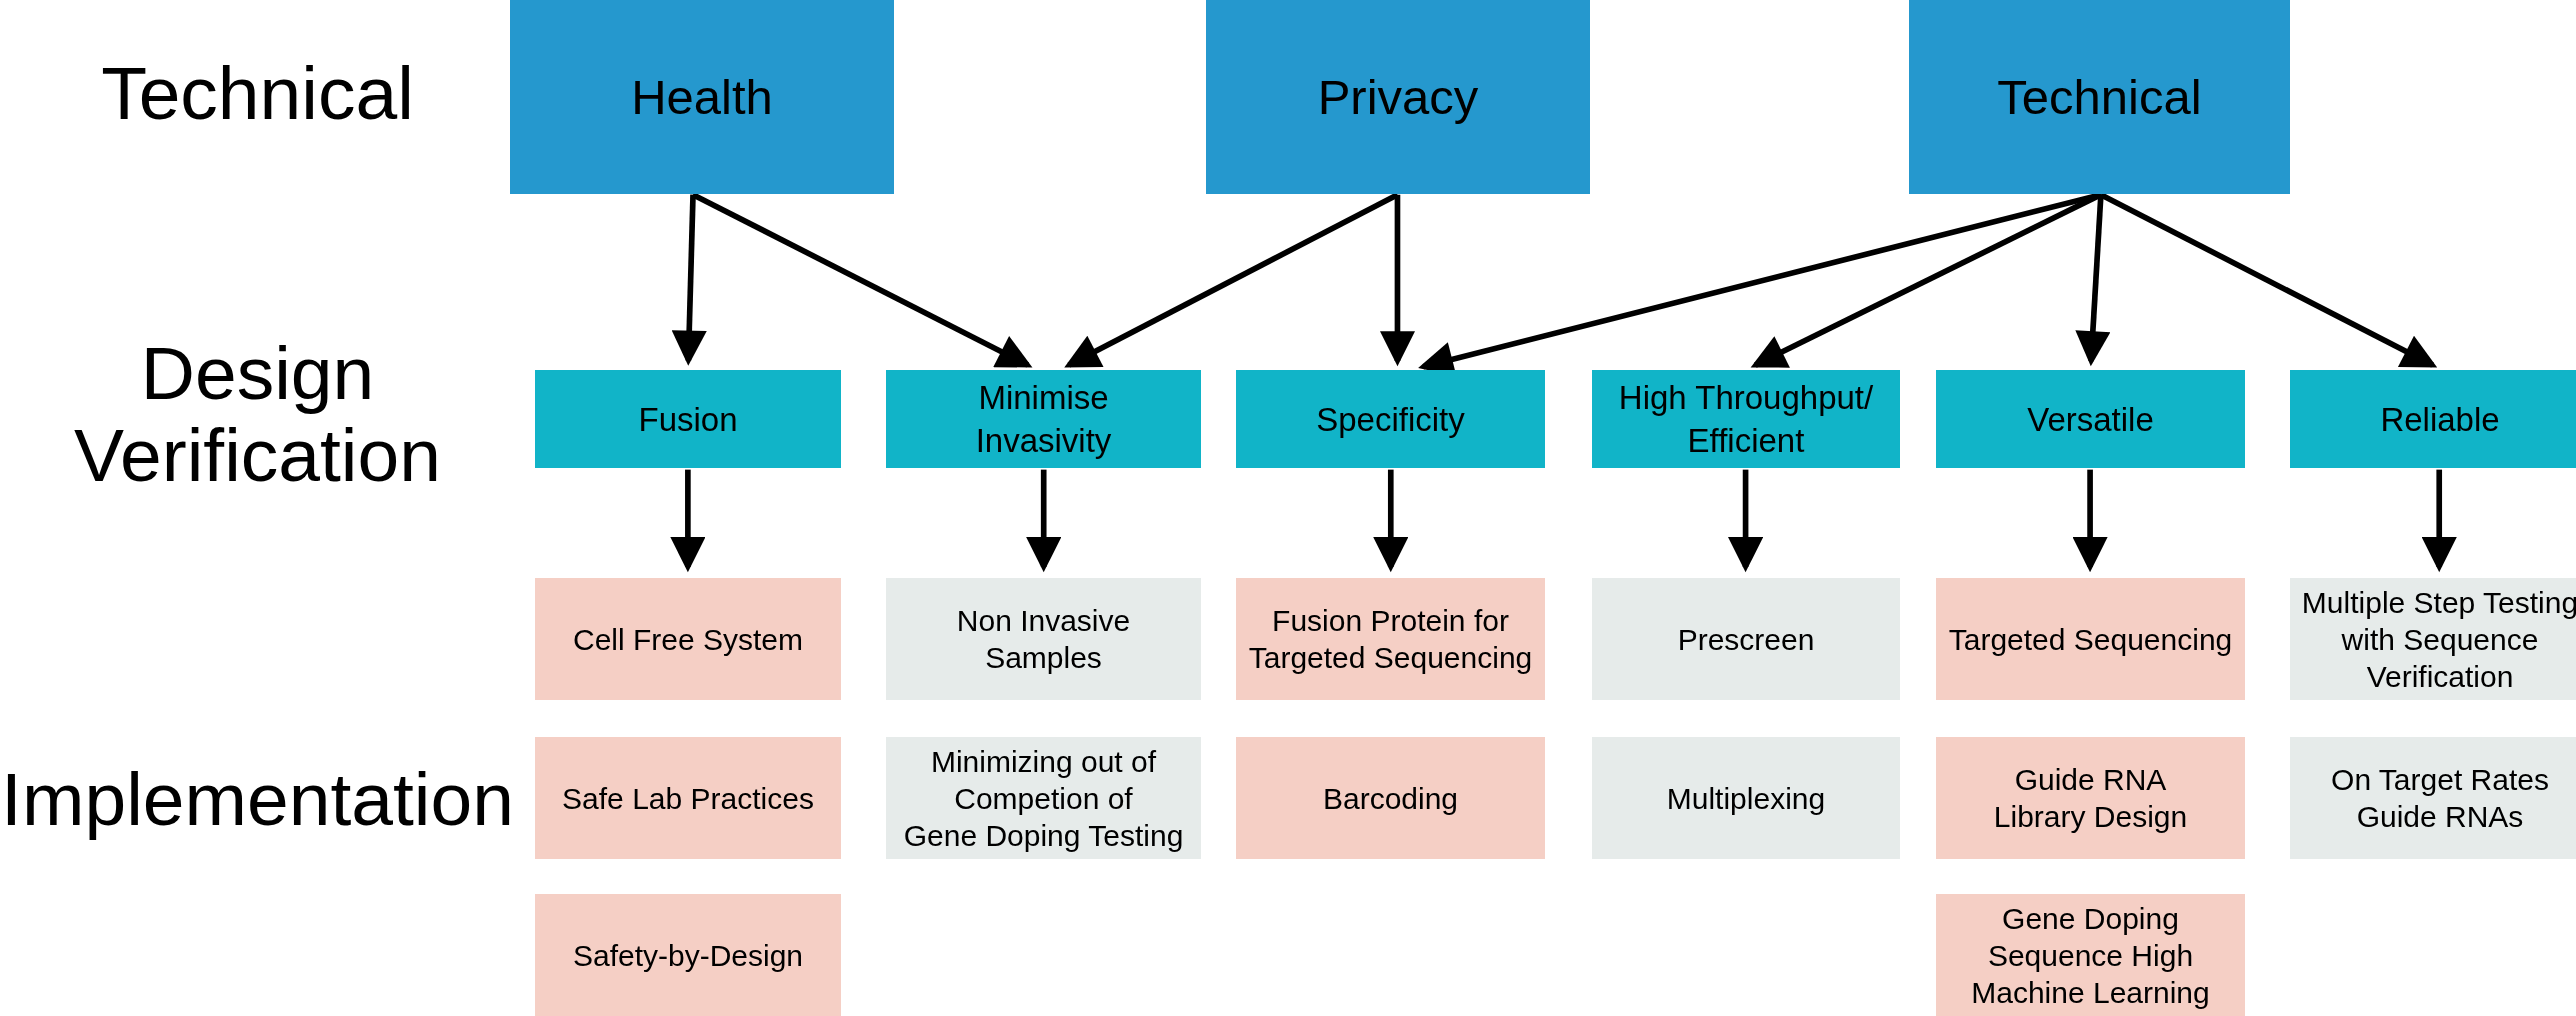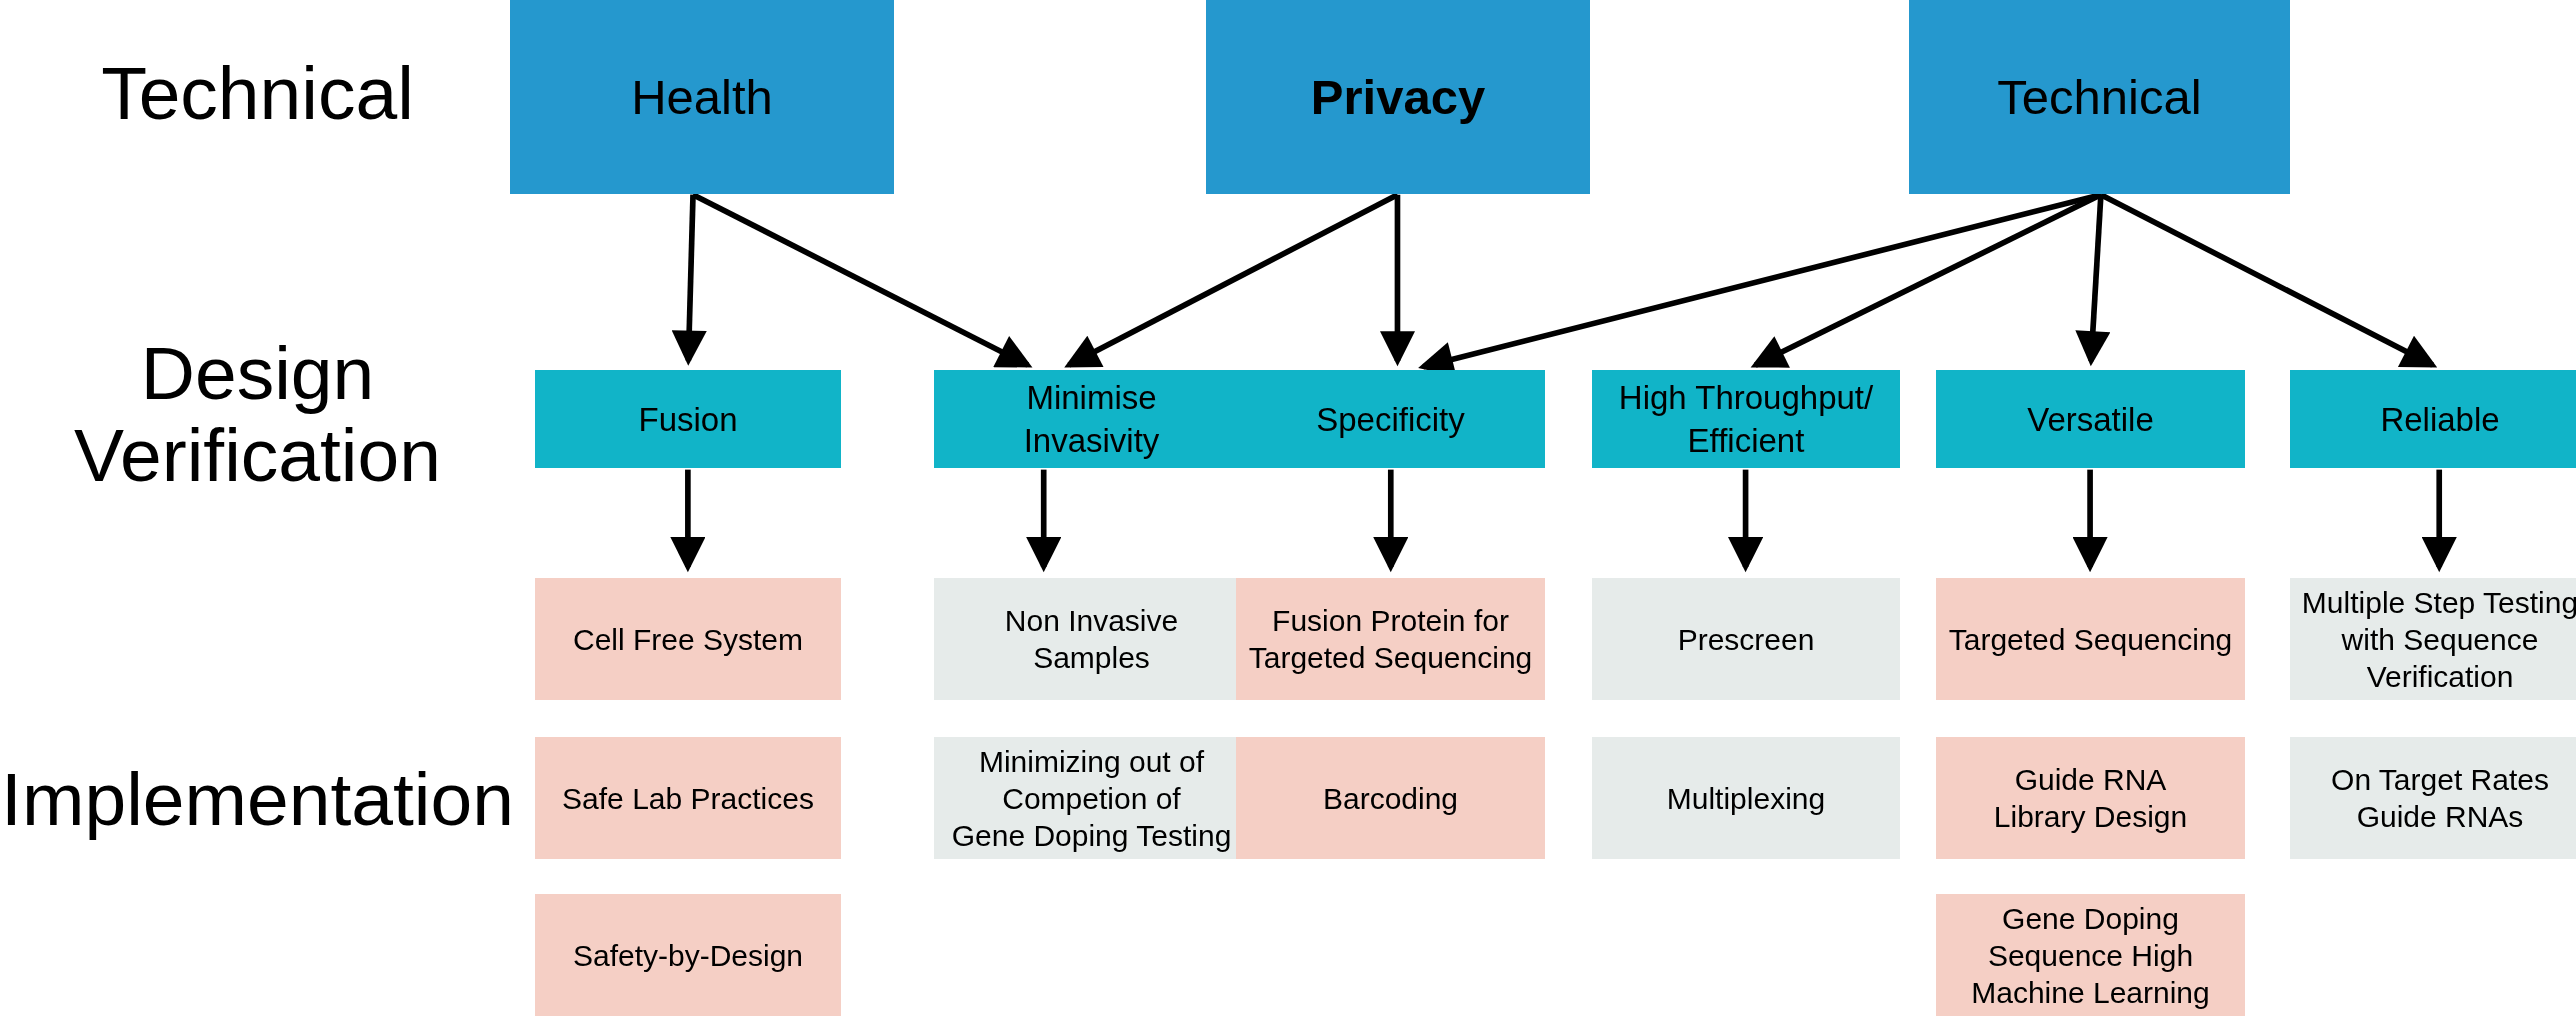--- a/index.html
+++ b/index.html
@@ -17,21 +17,21 @@
        font-size:33px;line-height:43px;}
 
   .impl-box{font-size:30px;line-height:37px;padding:0 4.1px;}
   .impl-pink{background:var(--impl-pink);}
   .impl-gray{background:var(--impl-gray);}
   .row1{top:578px;height:122px;}
   .row2{top:737px;height:122px;}
   .row3{top:894px;height:123px;}
 
   .col1{left:535px;width:306px;}
-  .col2{left:886px;width:315px;margin-left:48px;}
+  .col2{left:886px;width:315px;}
   .col3{left:1236px;width:309px;}
   .col4{left:1592px;width:308px;}
   .col5{left:1936px;width:309px;}
   .col6{left:2290px;width:300px;}
 
   .row-label{position:absolute;left:0;width:515px;text-align:center;
        font-size:75px;line-height:82px;white-space:pre-line;}
   #label-challenges{top:52px;}
   #label-design-requirements{top:332px;}
   #label-implementation{top:758px;}
@@ -67,21 +67,21 @@
     <line class="arrow" x1="4058" y1="912" x2="4058" y2="1101" marker-end="url(#ah)"></line>
     <line class="arrow" x1="4736" y1="912" x2="4736" y2="1101" marker-end="url(#ah)"></line>
   </svg>
 
   <div class="row-label" id="label-challenges">Technical</div>
   <div class="row-label" id="label-design-requirements">Design
 Verification</div>
   <div class="row-label" id="label-implementation">Implementation</div>
 
   <div class="box challenge-box" style="left:510px;width:384px;">Health</div>
-  <div class="box challenge-box" style="left:1206px;width:384px;font-weight:bold;">Privacy</div>
+  <div class="box challenge-box" style="left:1206px;width:384px;">Privacy</div>
   <div class="box challenge-box" style="left:1909px;width:381px;">Technical</div>
 
   <div class="box req-box col1">Fusion</div>
   <div class="box req-box col2">Minimise
 Invasivity</div>
   <div class="box req-box col3">Specificity</div>
   <div class="box req-box col4">High Throughput/
 Efficient</div>
   <div class="box req-box col5">Versatile</div>
   <div class="box req-box col6">Reliable</div>

